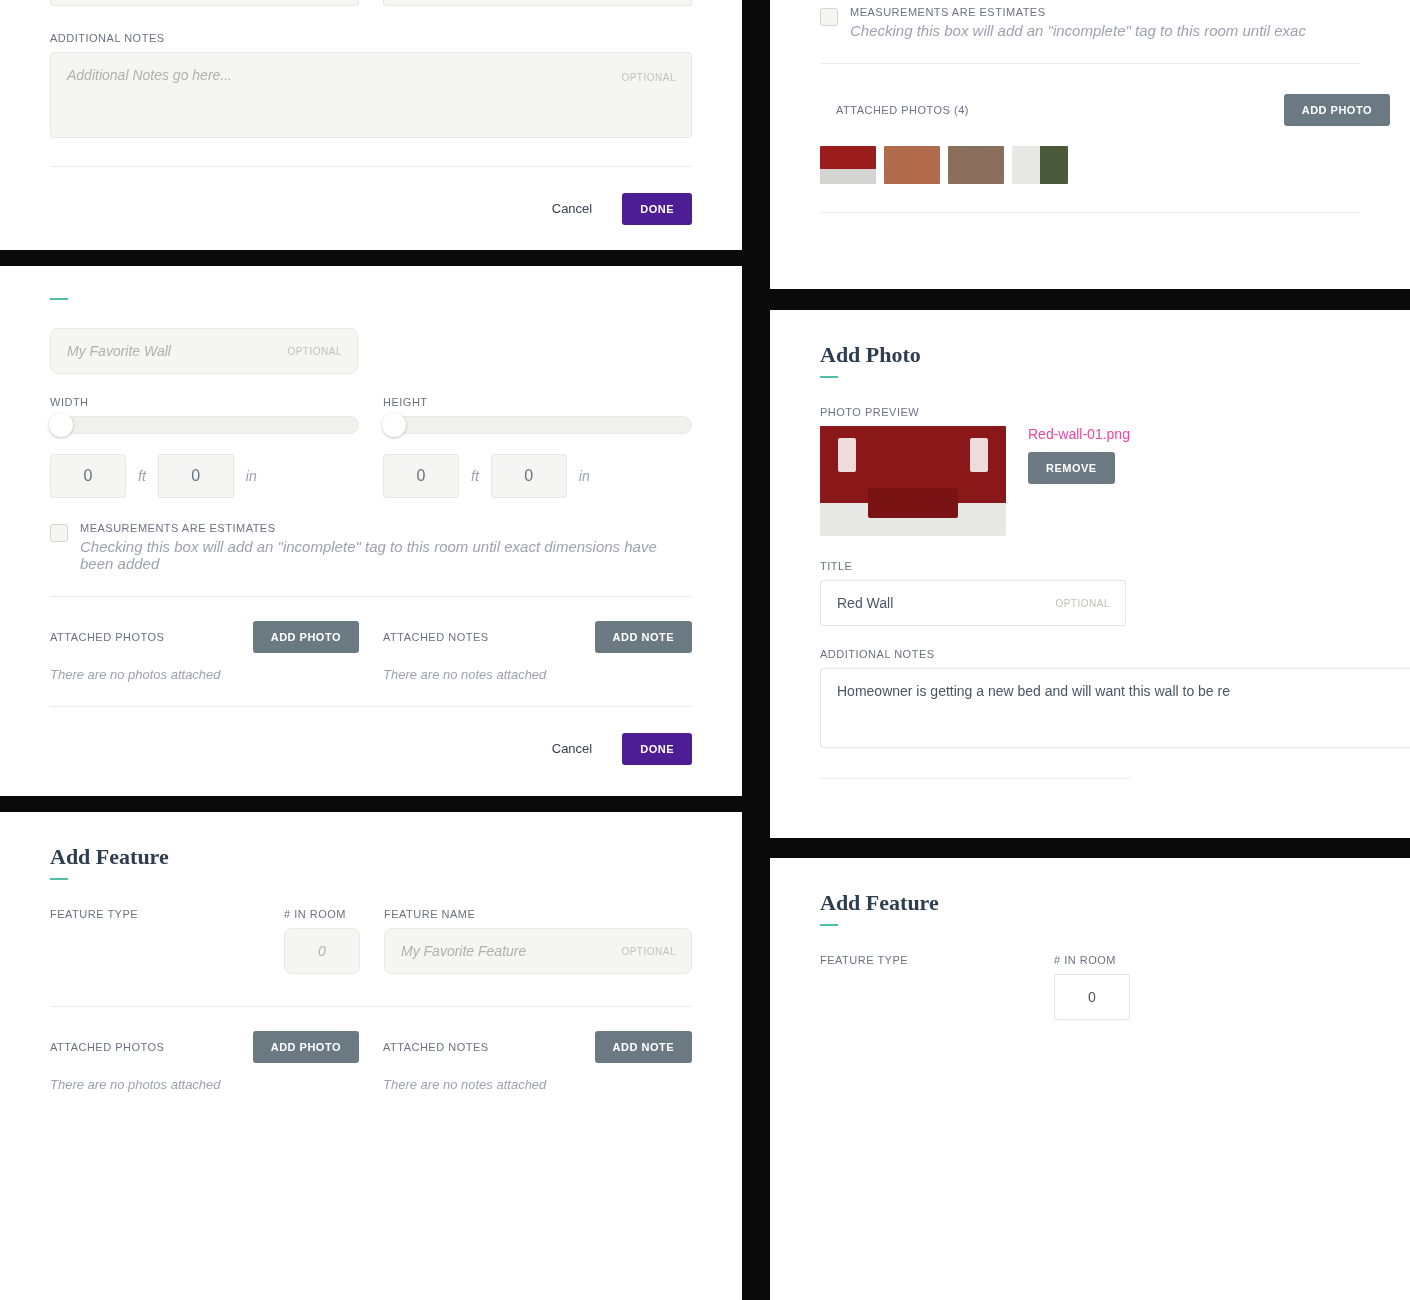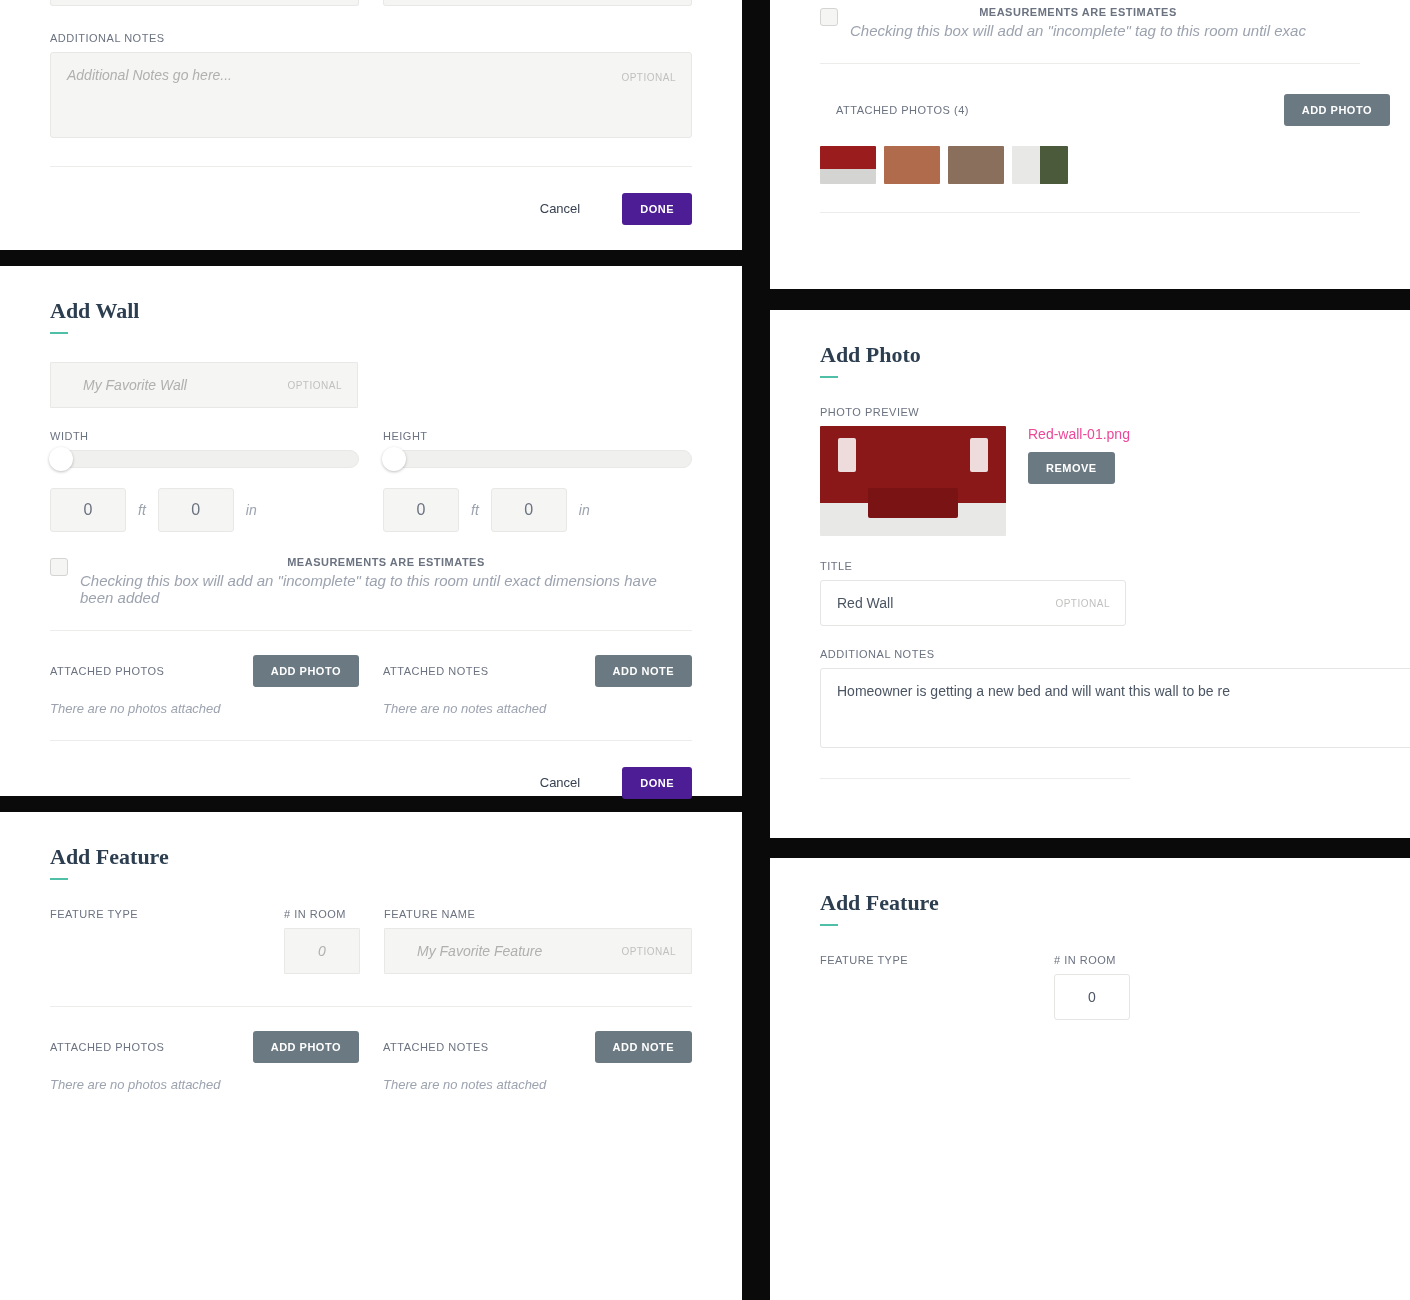--- a/index.html
+++ b/index.html
@@ -33,22 +33,22 @@
     .heading-underline {
       width: 18px;
       height: 2px;
       background: #4fbfa8;
       margin-bottom: 28px;
     }
     .input-field {
       width: 100%;
       background: #f5f5f4;
       border: 1px solid #e8e8e6;
-      border-radius: 1px;
-      padding: 14px 32px;
+      border-radius: 8px;
+      padding: 14px 16px;
       font-size: 14px;
       color: #374151;
       outline: none;
       position: relative;
     }
     .input-wrap { position: relative; }
     .input-field::placeholder { color: #b0b0ae; font-style: italic; }
     .optional-tag {
       position: absolute;
       right: 16px;
@@ -148,25 +148,25 @@
     .unit { font-style: italic; color: #9ca3af; font-size: 14px; }
     .checkbox-row { display: flex; gap: 12px; align-items: flex-start; }
     .checkbox {
       width: 18px; height: 18px;
       border: 1px solid #d4d4d2;
       background: #f5f5f4;
       border-radius: 3px;
       flex-shrink: 0;
       margin-top: 2px;
     }
-    .check-label { font-size: 11px; letter-spacing: 0.5px; color: #6b7280; font-weight: 700; text-align: center; }
+    .check-label { font-size: 11px; letter-spacing: 0.5px; color: #6b7280; font-weight: 400; }
     .check-sub { font-size: 15px; font-style: italic; color: #9ca3af; margin-top: 4px; }
     .section-head { display: flex; justify-content: space-between; align-items: center; margin-bottom: 14px; }
     .empty-state { font-size: 13px; font-style: italic; color: #9ca3af; }
-    .actions { display: flex; justify-content: flex-end; align-items: center; gap: 24px; }
+    .actions { display: flex; justify-content: flex-end; align-items: center; gap: 12px; }
     .thumbs { display: flex; gap: 8px; margin-top: 12px; }
     .thumb { width: 56px; height: 38px; background: #8b4444; border-radius: 1px; }
     .select-wrap { position: relative; }
     .select-chevron {
       position: absolute;
       right: 16px; top: 50%;
       transform: translateY(-50%);
       pointer-events: none;
     }
     .select-chevron svg { width: 14px; height: 14px; stroke: #374151; }
@@ -216,21 +216,20 @@
   <div class="thumbs">
     <div class="thumb" style="background:linear-gradient(#9b1c1c 60%, #d4d4d2 60%);"></div>
     <div class="thumb" style="background:#b06b4c;"></div>
     <div class="thumb" style="background:#8a6f5c;"></div>
     <div class="thumb" style="background:linear-gradient(90deg,#e8e8e6 50%,#4a5a3a 50%);"></div>
   </div>
   <hr class="hr" style="margin-right:50px; margin-top:28px;">
 </div>
 
 <div class="panel" style="left:0; top:266px; width:742px; height:530px; padding:32px 50px;">
-  <div class="heading">Add Wall</div>
   <div class="heading-underline"></div>
   <div class="input-wrap" style="width:308px;">
     <input class="input-field" placeholder="My Favorite Wall" style="">
     <span class="optional-tag">OPTIONAL</span>
   </div>
   <div class="row" style="margin-top:22px;">
     <div class="col">
       <div class="label">WIDTH</div>
       <div class="slider-track">
           <div class="slider-thumb"></div>

